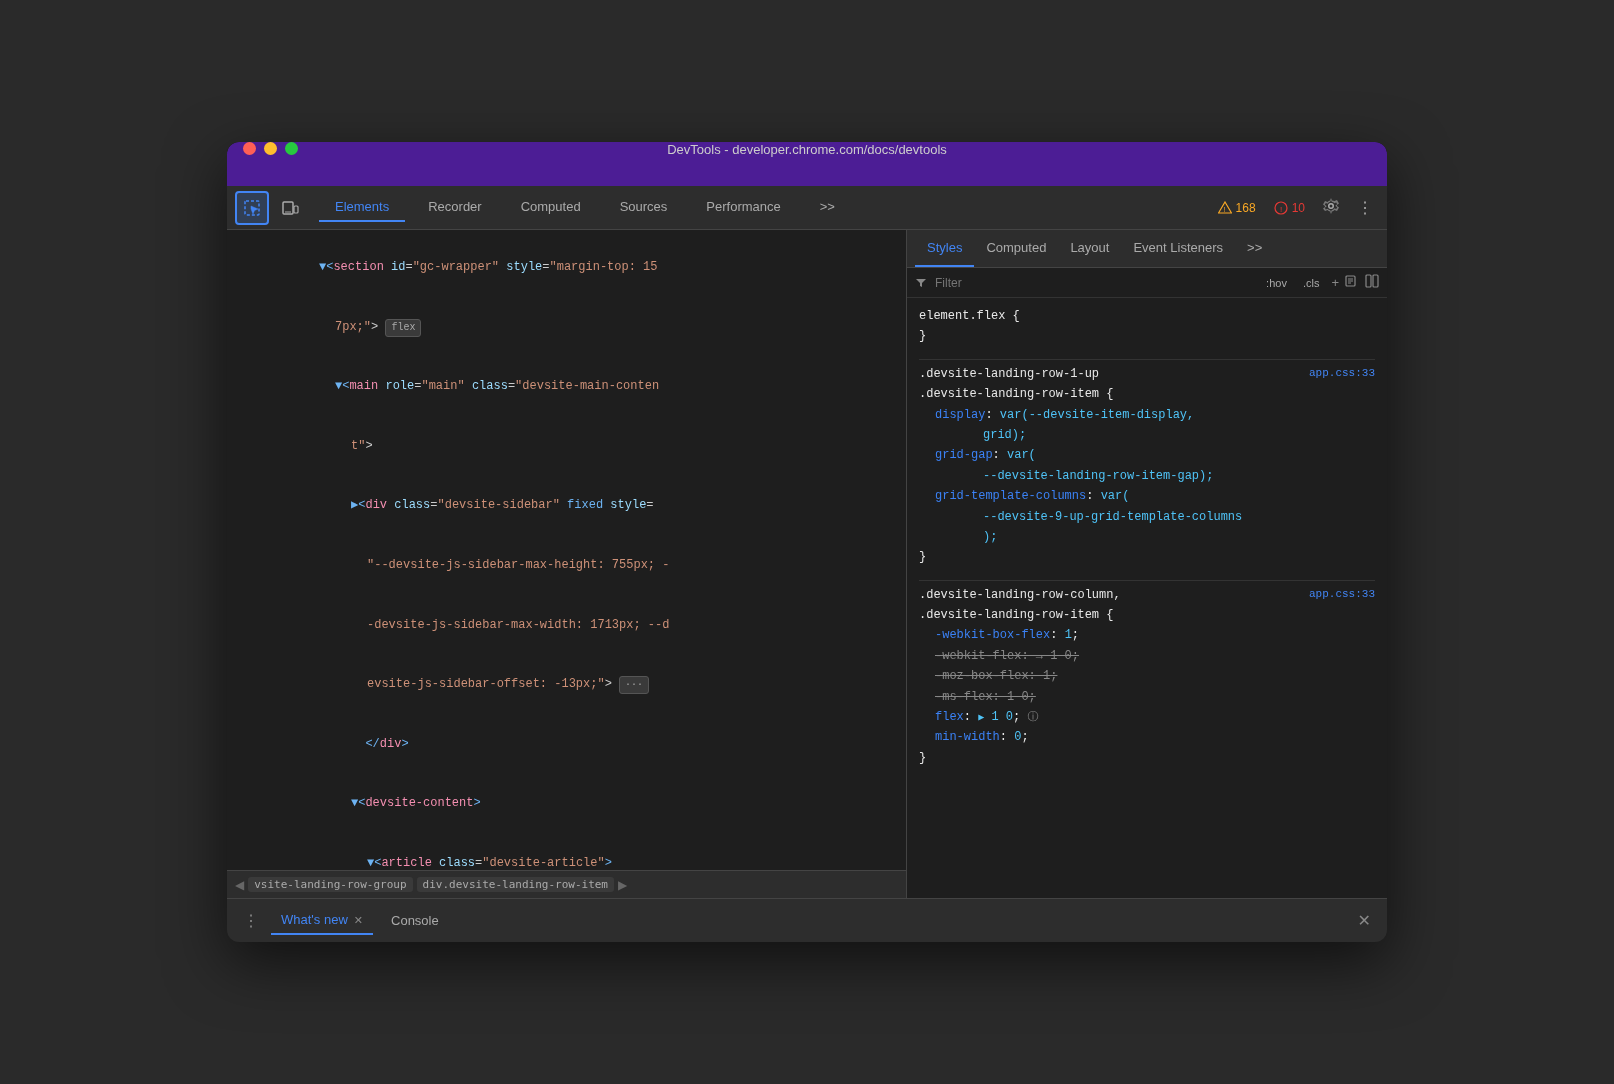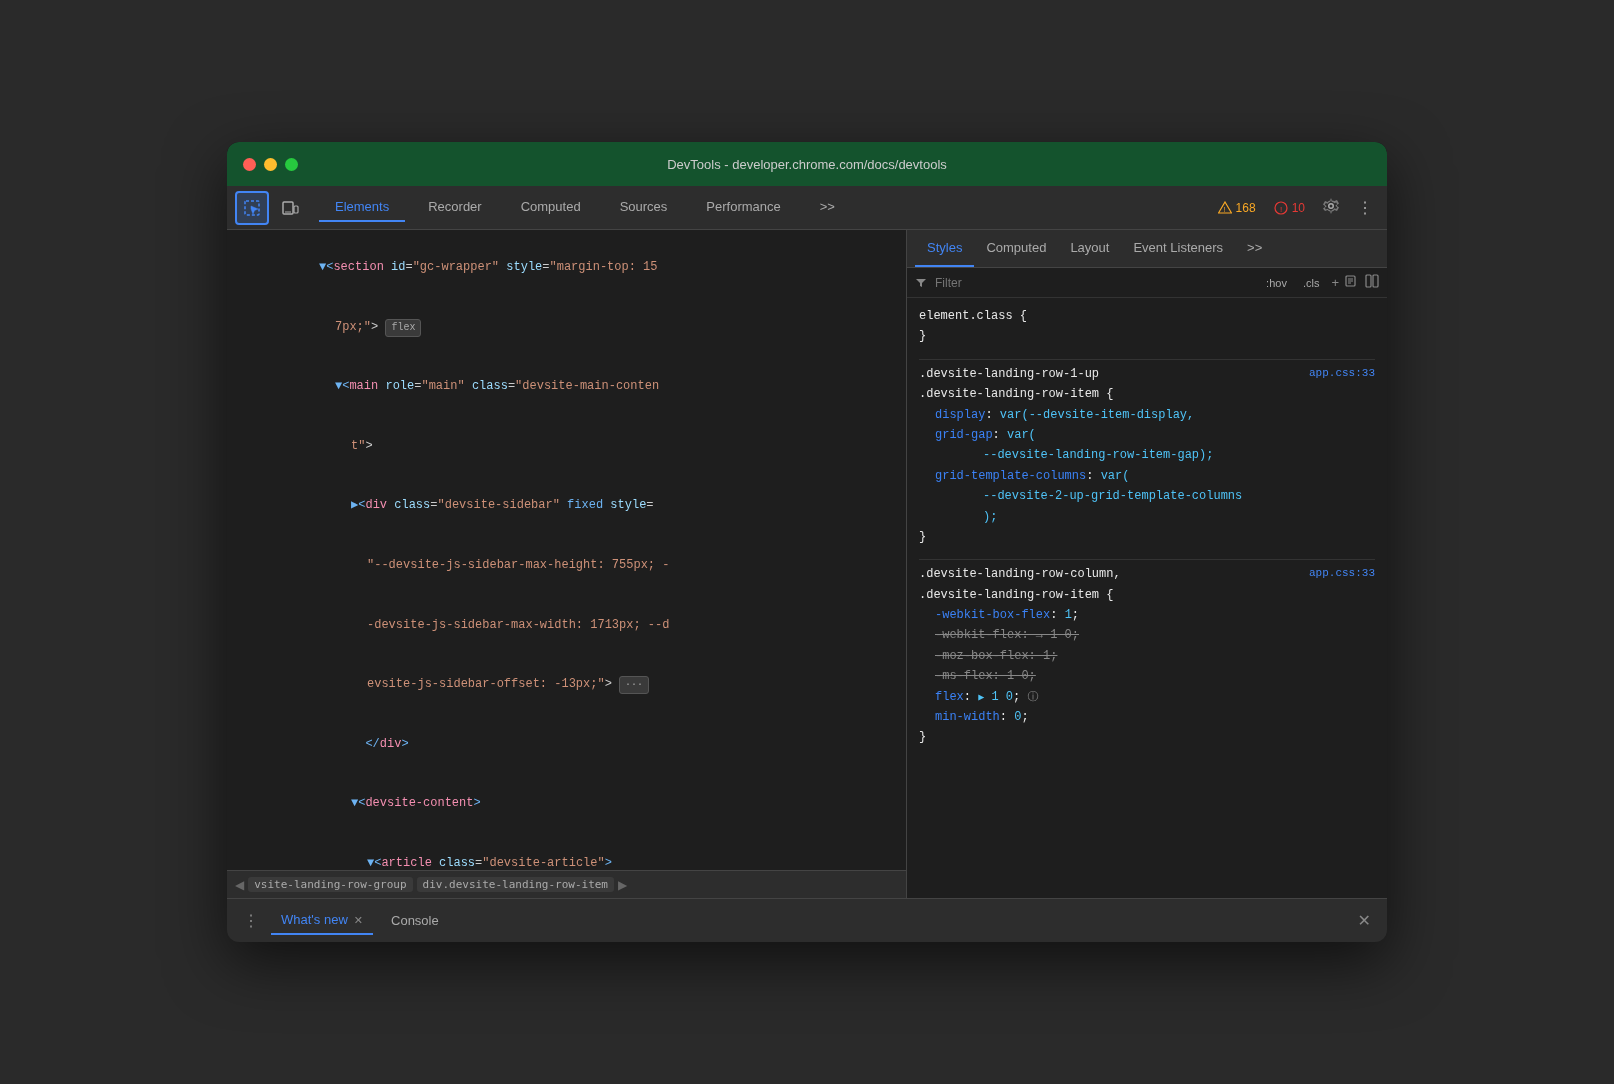--- a/index.html
+++ b/index.html
@@ -16,24 +16,24 @@
       height: 800px;
       background: #1e1e1e;
       border-radius: 12px;
       box-shadow: 0 20px 60px rgba(0,0,0,0.6);
       display: flex;
       flex-direction: column;
       overflow: hidden;
     }
     
     .title-bar {
-      background: #14532d;
+      background: #4c1d95;
       height: 44px;
       display: flex;
-      align-items: center;
+      align-items: flex-start;
       padding: 0 16px;
       position: relative;
       border-radius: 12px 12px 0 0;
     }
     .traffic-lights {
       display: flex;
       gap: 8px;
     }
     .traffic-light {
       width: 13px;
@@ -482,47 +482,50 @@
               <rect x="8" y="1" width="5" height="12" rx="1" stroke="#888" stroke-width="1.2" fill="none"></rect>
             </svg>
           </span>
         </div>
       </div>
 
       <div class="styles-content">
 
         <div class="style-block">
           <div>
-            <span class="style-selector">element.class {</span>
+            <span class="style-selector">element.flex {</span>
           </div>
           <div><span class="style-separator">}</span></div>
         </div>
         <hr class="divider-line">
 
         <div class="style-block">
           <div>
             <span class="style-source">app.css:33</span>
             <span class="style-selector">.devsite-landing-row-1-up</span><br>
             <span class="style-selector">.devsite-landing-row-item {</span>
           </div>
           <div style="padding-left: 16px;">
             <div>
               <span class="style-prop">display</span><span class="style-separator">: </span><span class="style-val-blue">var(--devsite-item-display,</span>
             </div>
+            <div style="padding-left: 48px;">
+              <span class="style-val-blue">grid);</span>
+            </div>
             <div>
               <span class="style-prop">grid-gap</span><span class="style-separator">: </span><span class="style-val-blue">var(</span>
             </div>
             <div style="padding-left: 48px;">
               <span class="style-val-blue">--devsite-landing-row-item-gap);</span>
             </div>
             <div>
               <span class="style-prop">grid-template-columns</span><span class="style-separator">: </span><span class="style-val-blue">var(</span>
             </div>
             <div style="padding-left: 48px;">
-              <span class="style-val-blue">--devsite-2-up-grid-template-columns</span>
+              <span class="style-val-blue">--devsite-9-up-grid-template-columns</span>
             </div>
             <div style="padding-left: 48px;">
               <span class="style-val-blue">);</span>
             </div>
           </div>
           <div><span class="style-separator">}</span></div>
         </div>
         <hr class="divider-line">
 
         <div class="style-block">

